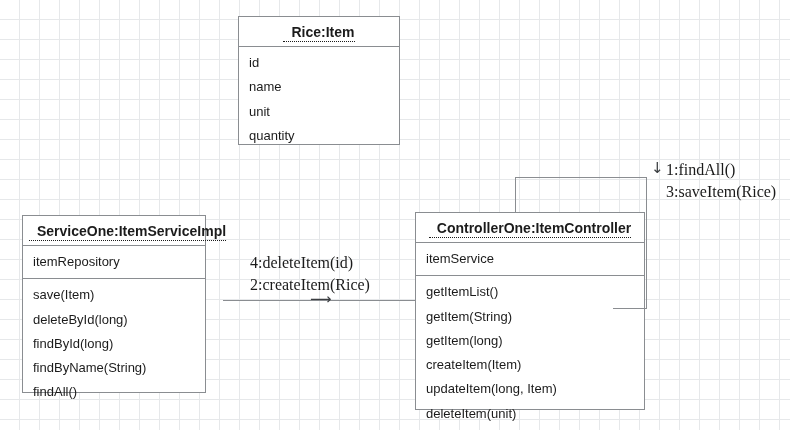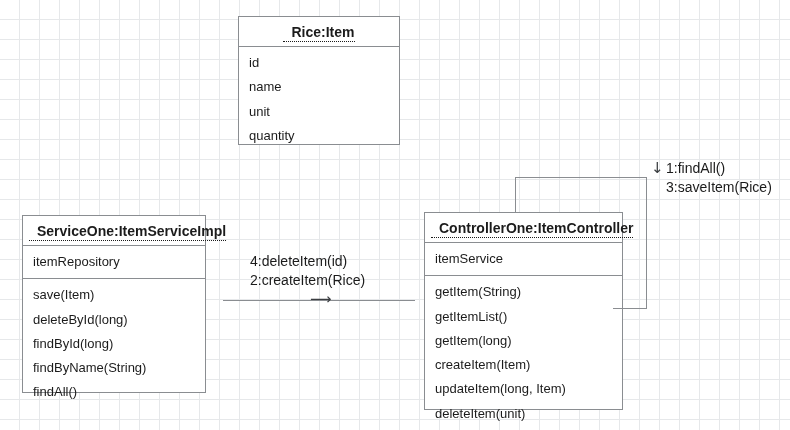--- a/index.html
+++ b/index.html
@@ -70,24 +70,25 @@
   .arrow-glyph {
     position: absolute;
     font-size: 15px;
     color: #3a3d40;
     line-height: 1;
     font-family: "DejaVu Sans", sans-serif;
   }
 
   .conn-label {
     position: absolute;
-    font-size: 14px;
+    font-size: 16px;
     color: #1b1b1b;
     line-height: 1.35;
     white-space: nowrap;
+    font-family: Liberation Serif, serif;
   }
   .conn-label.centered { }
 </style>
 </head>
 <body>
 
 <div id="canvas">
 
   <div class="uml-box" style="left:238px; top:16px; width:162px; height:129px;">
     <div class="uml-title">
@@ -110,30 +111,30 @@
     </div>
     <div class="uml-compartment">
       <div class="uml-row">save(Item)</div>
       <div class="uml-row">deleteById(long)</div>
       <div class="uml-row">findById(long)</div>
       <div class="uml-row">findByName(String)</div>
       <div class="uml-row">findAll()</div>
     </div>
   </div>
 
-  <div class="uml-box" style="left:424px; top:212px; width:199px; height:198px;">
+  <div class="uml-box" style="left:415px; top:212px; width:230px; height:198px;">
     <div class="uml-title">
       <span class="underlined">ControllerOne:ItemController</span>
     </div>
     <div class="uml-compartment">
       <div class="uml-row">itemService</div>
     </div>
     <div class="uml-compartment">
+      <div class="uml-row">getItemList()</div>
       <div class="uml-row">getItem(String)</div>
-      <div class="uml-row">getItemList()</div>
       <div class="uml-row">getItem(long)</div>
       <div class="uml-row">createItem(Item)</div>
       <div class="uml-row">updateItem(long, Item)</div>
       <div class="uml-row">deleteItem(unit)</div>
     </div>
   </div>
 
   <div class="conn-line conn-h" style="left:223px; top:300px; width:192px;"></div>
   <span class="arrow-glyph" style="left:310px; top:292px;">⟶</span>
 

